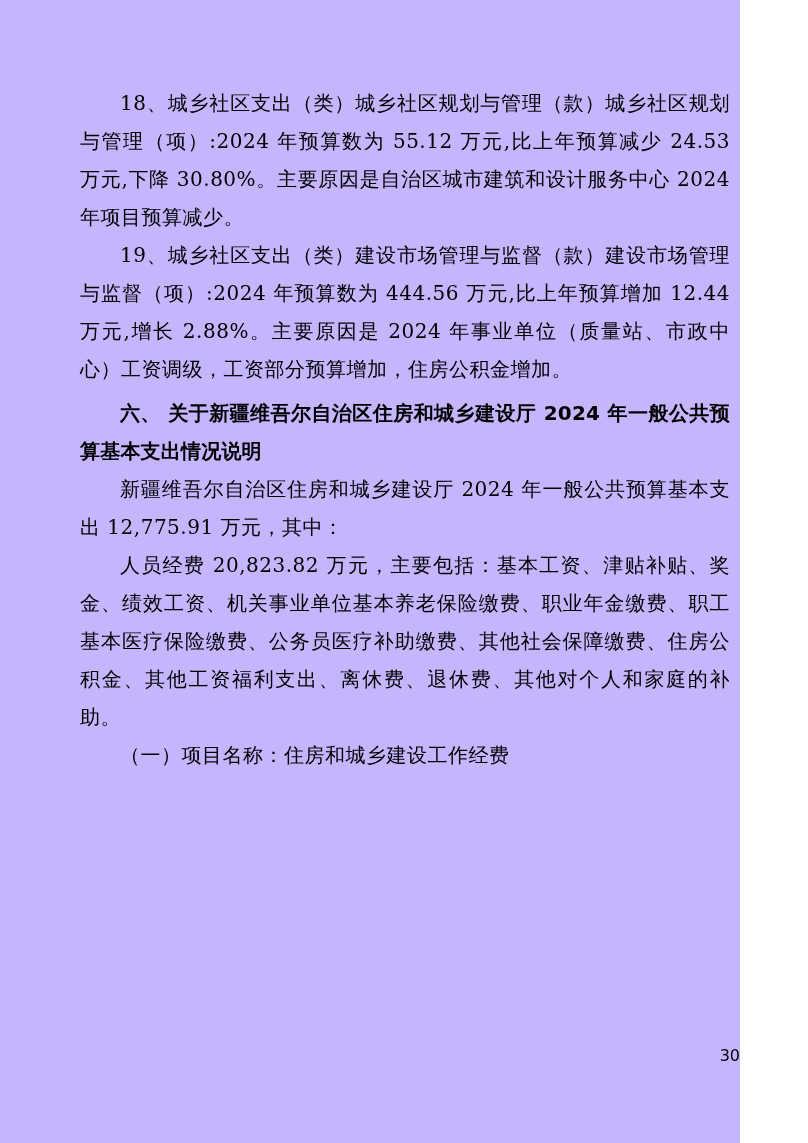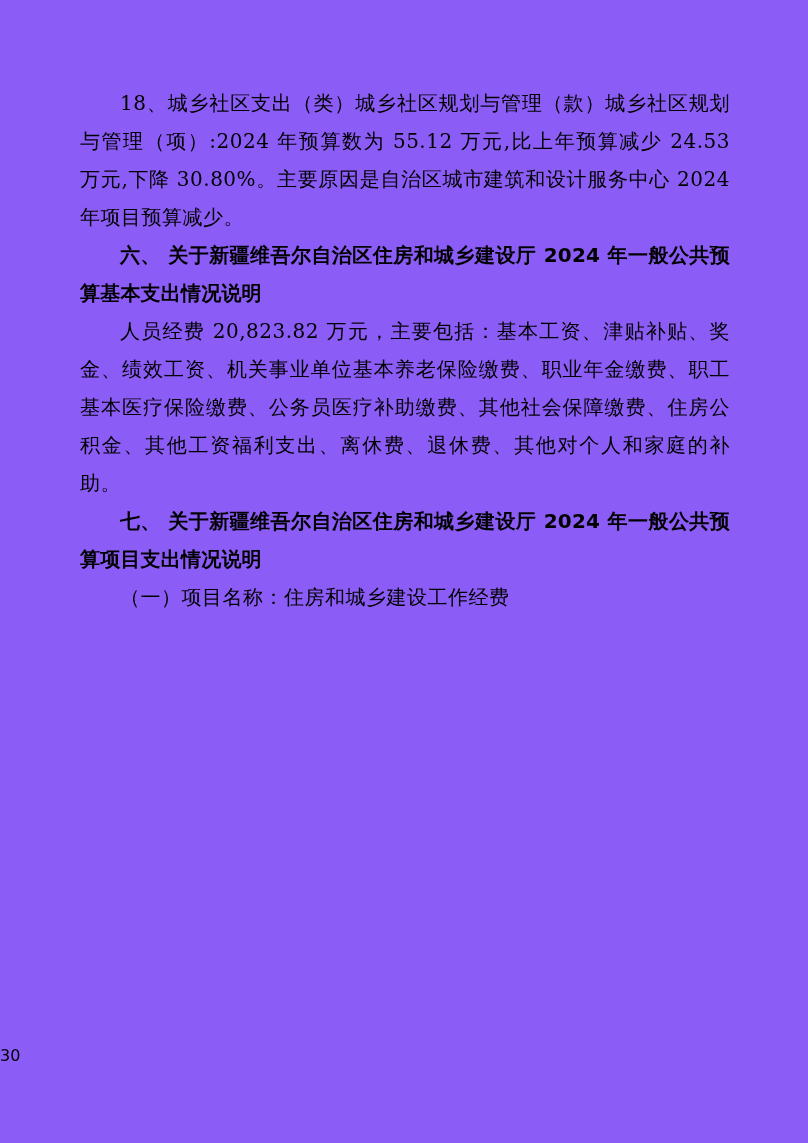--- a/index.html
+++ b/index.html
@@ -2,23 +2,23 @@
 <html><head>
 <meta charset="utf-8">
 <style>
   html, body {
     margin: 0;
     padding: 0;
     background: #ffffff;
   }
   .page {
     position: relative;
-    width: 808px;
+    width: 740px;
     height: 1143px;
-    background: #8b5cf6;
+    background: #c4b5fd;
     overflow: hidden;
     font-family: "DejaVu Serif", serif;
     color: #000000;
     text-decoration: underline;
   }
   .content {
     position: absolute;
     top: 84px;
     left: 80px;
     width: 650px;
@@ -29,37 +29,39 @@
     line-height: 38px;
     text-align: justify;
     text-indent: 2em;
     letter-spacing: 0.5px;
     word-break: normal;
   }
   .para.heading {
     font-weight: 700;
     font-family: "DejaVu Sans", "DejaVu Serif", sans-serif;
     letter-spacing: 0.2px;
+    margin-top: 6px;
   }
   .page-number {
     position: absolute;
     bottom: 78px;
     left: 0;
     width: 100%;
-    text-align: left;
+    text-align: right;
     font-family: "DejaVu Sans", sans-serif;
     font-size: 16px;
     color: #000000;
   }
 </style>
 </head>
 <body>
 
 <div class="page">
   <div class="content">
     <p class="para">18、城乡社区支出（类）城乡社区规划与管理（款）城乡社区规划与管理（项）:2024 年预算数为 55.12 万元,比上年预算减少 24.53 万元,下降 30.80%。主要原因是自治区城市建筑和设计服务中心 2024 年项目预算减少。</p>
+    <p class="para">19、城乡社区支出（类）建设市场管理与监督（款）建设市场管理与监督（项）:2024 年预算数为 444.56 万元,比上年预算增加 12.44 万元,增长 2.88%。主要原因是 2024 年事业单位（质量站、市政中心）工资调级，工资部分预算增加，住房公积金增加。</p>
     <p class="para heading">六、 关于新疆维吾尔自治区住房和城乡建设厅 2024 年一般公共预算基本支出情况说明</p>
+    <p class="para">新疆维吾尔自治区住房和城乡建设厅 2024 年一般公共预算基本支出 12,775.91 万元，其中：</p>
     <p class="para">人员经费 20,823.82 万元，主要包括：基本工资、津贴补贴、奖金、绩效工资、机关事业单位基本养老保险缴费、职业年金缴费、职工基本医疗保险缴费、公务员医疗补助缴费、其他社会保障缴费、住房公积金、其他工资福利支出、离休费、退休费、其他对个人和家庭的补助。</p>
-    <p class="para heading">七、 关于新疆维吾尔自治区住房和城乡建设厅 2024 年一般公共预算项目支出情况说明</p>
     <p class="para">（一）项目名称：住房和城乡建设工作经费</p>
   </div>
   <div class="page-number">30</div>
 </div>
 
 </body></html>

